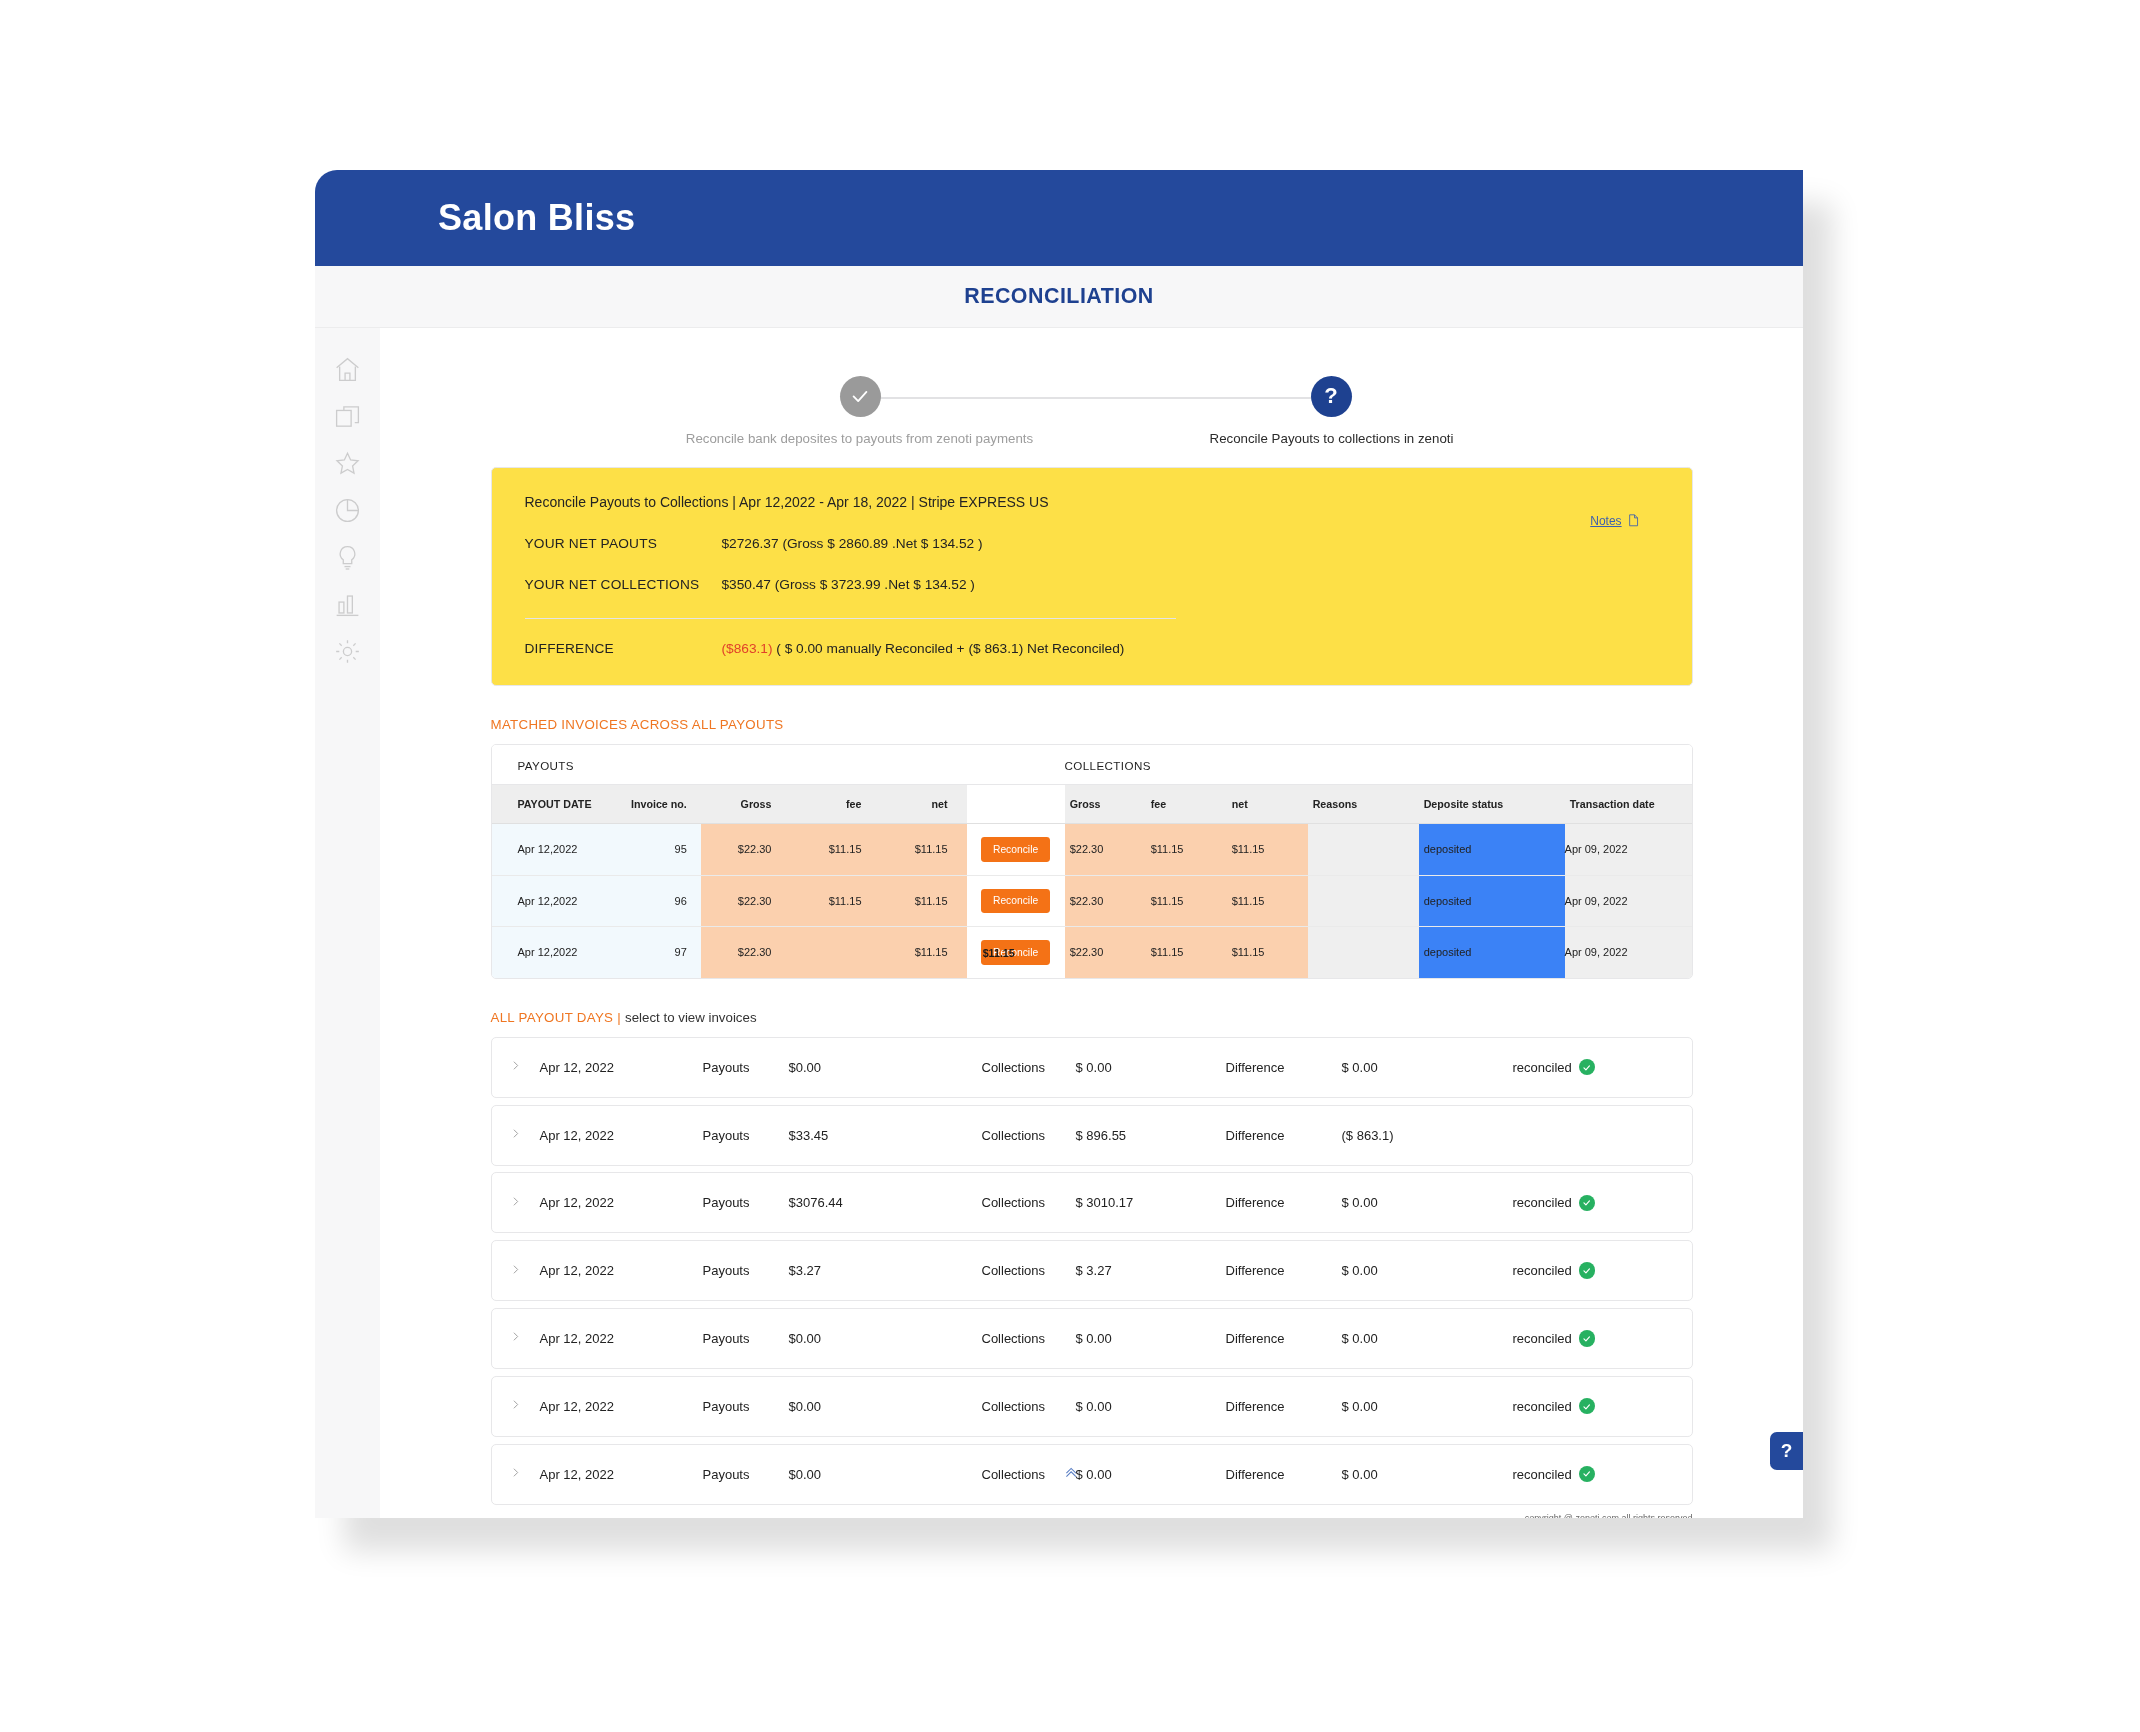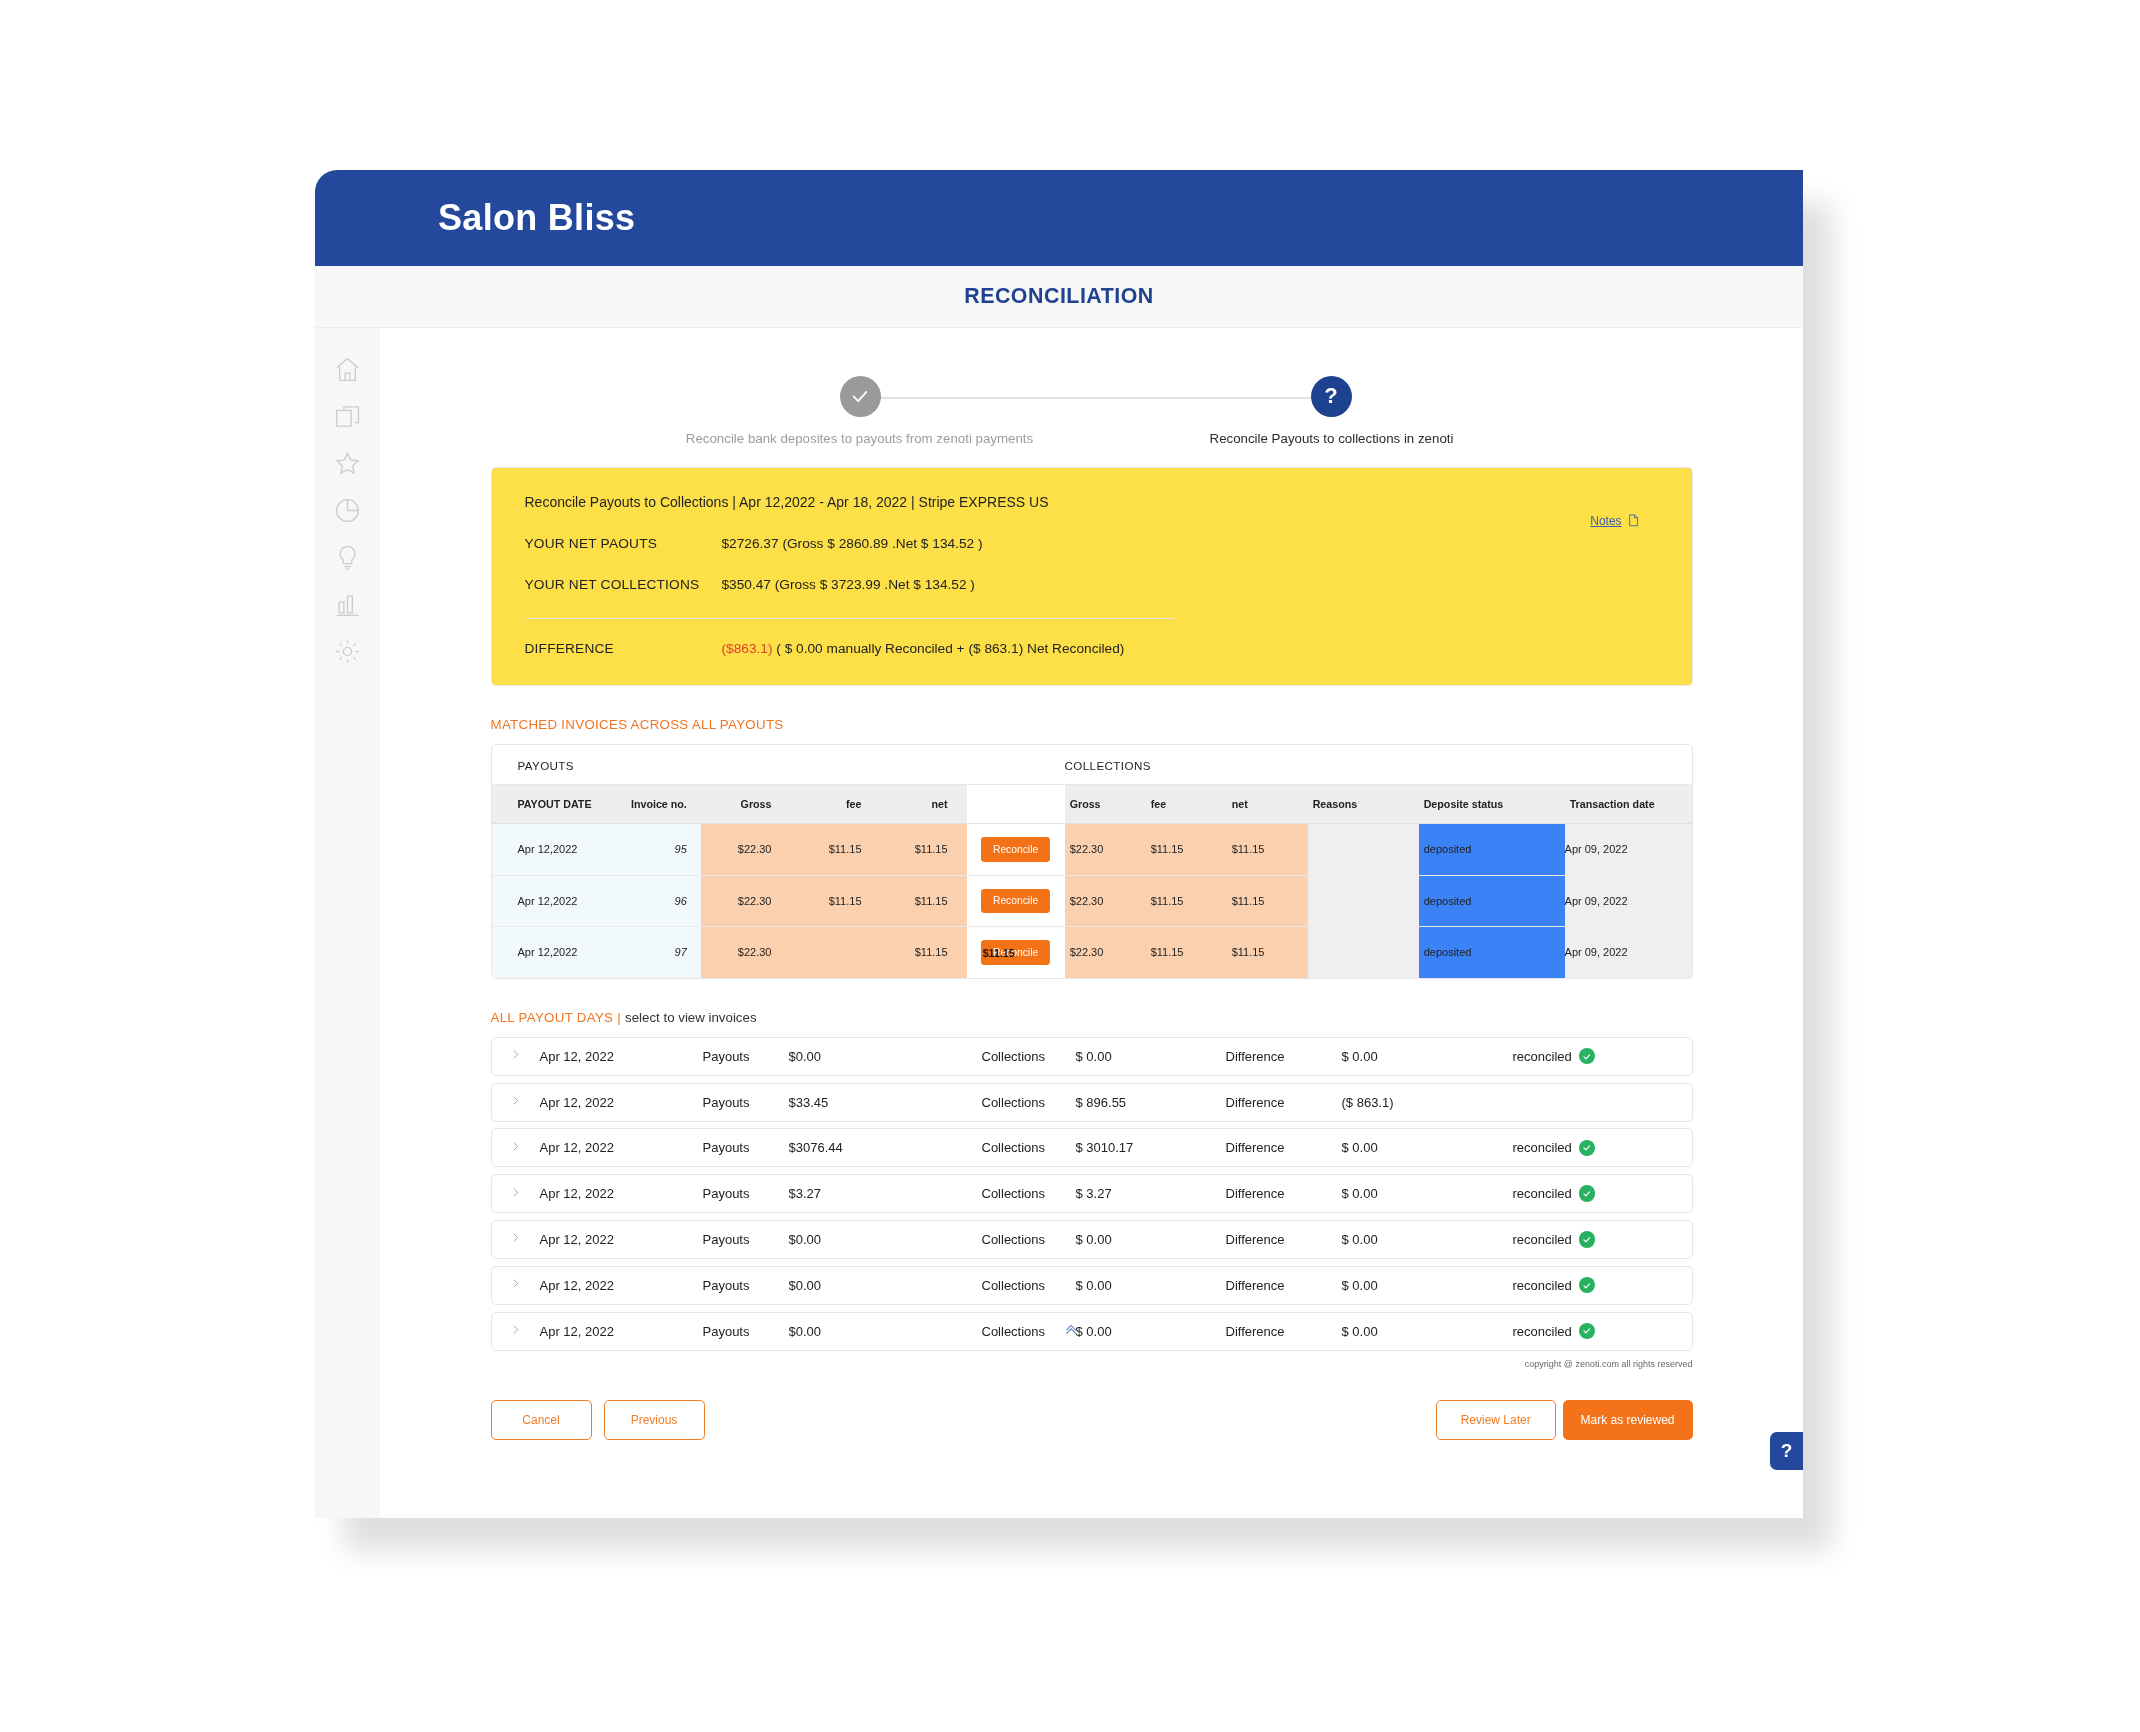--- a/index.html
+++ b/index.html
@@ -129,41 +129,41 @@
   .grp-row td { padding: 13.7px 0 12px 0; font-size: 11.6px; color: #1f1f1f; font-weight: normal; letter-spacing:0.4px; background:#fff; }
   .grp-row td.g1 { padding-left: 26px; }
   .hdr-row td {
     background: #eeeeee; padding: 13px 0; font-weight: bold; color: #222;
     font-size: 10.7px; border-top:0.9px solid #e7e7e9; border-bottom:0.9px solid #e0e0e0;
   }
   .hdr-row td.blank { background:#fff; }
   .d-row td { padding: 13px 0; border-bottom: 0.9px solid #eaeaea; color:#222; }
   .d-row:last-child td { border-bottom: none; }
   .c-date { background:#f2f9fd; padding-left: 26px !important; }
-  .c-inv  { background:#f2f9fd; text-align:right; color:#5a8fd0; padding-right: 13.7px !important; font-style: italic; }
+  .c-inv  { background:#f2f9fd; text-align:right; color:#5a8fd0; padding-right: 13.7px !important; }
   .c-peach { background:#fbd0ae; text-align:right; padding-right: 19px !important; }
   .c-white { background:#fff; text-align:center; }
   .btn-rec {
     display:inline-block; background:#f47216; color:#fff;
     font-size: 10.3px; padding: 6.8px 12px; border-radius: 3.4px;
     min-width: 65px; text-align:center; position: relative;
   }
   .overlay-fee {
     position:absolute; left: 1.7px; top: 6.8px;
     color:#1a1a1a; font-size: 10.7px; font-weight: bold;
   }
   .c-reason { background:#efefef; }
   .c-dep { background:#3b82f6; text-align:left; padding-left:5.1px !important; }
   .c-tdate { background:#efefef; text-align:left;margin-left:36px; }
 
   
   .days { width: 1202px; margin: 0 auto; }
   .day-row {
     display:flex; align-items:center;
-    height: 39px; margin-bottom: 6.8px;
+    height: 61px; margin-bottom: 6.8px;
     border: 0.9px solid #e7e7e9; border-radius: 5.1px;
     background:#fff; font-size: 13px; color:#222;
   }
   .day-row .chev { width: 48px; text-align:center; color:#9b9b9b; }
   .day-row .chev svg { width: 13px; height: 13px; }
   .c-daydate { width: 163px; }
   .c-payl { width: 86px; }
   .c-payv { width: 193px; }
   .c-coll { width: 94px; position: relative; }
   .c-collv { width: 150px; }

